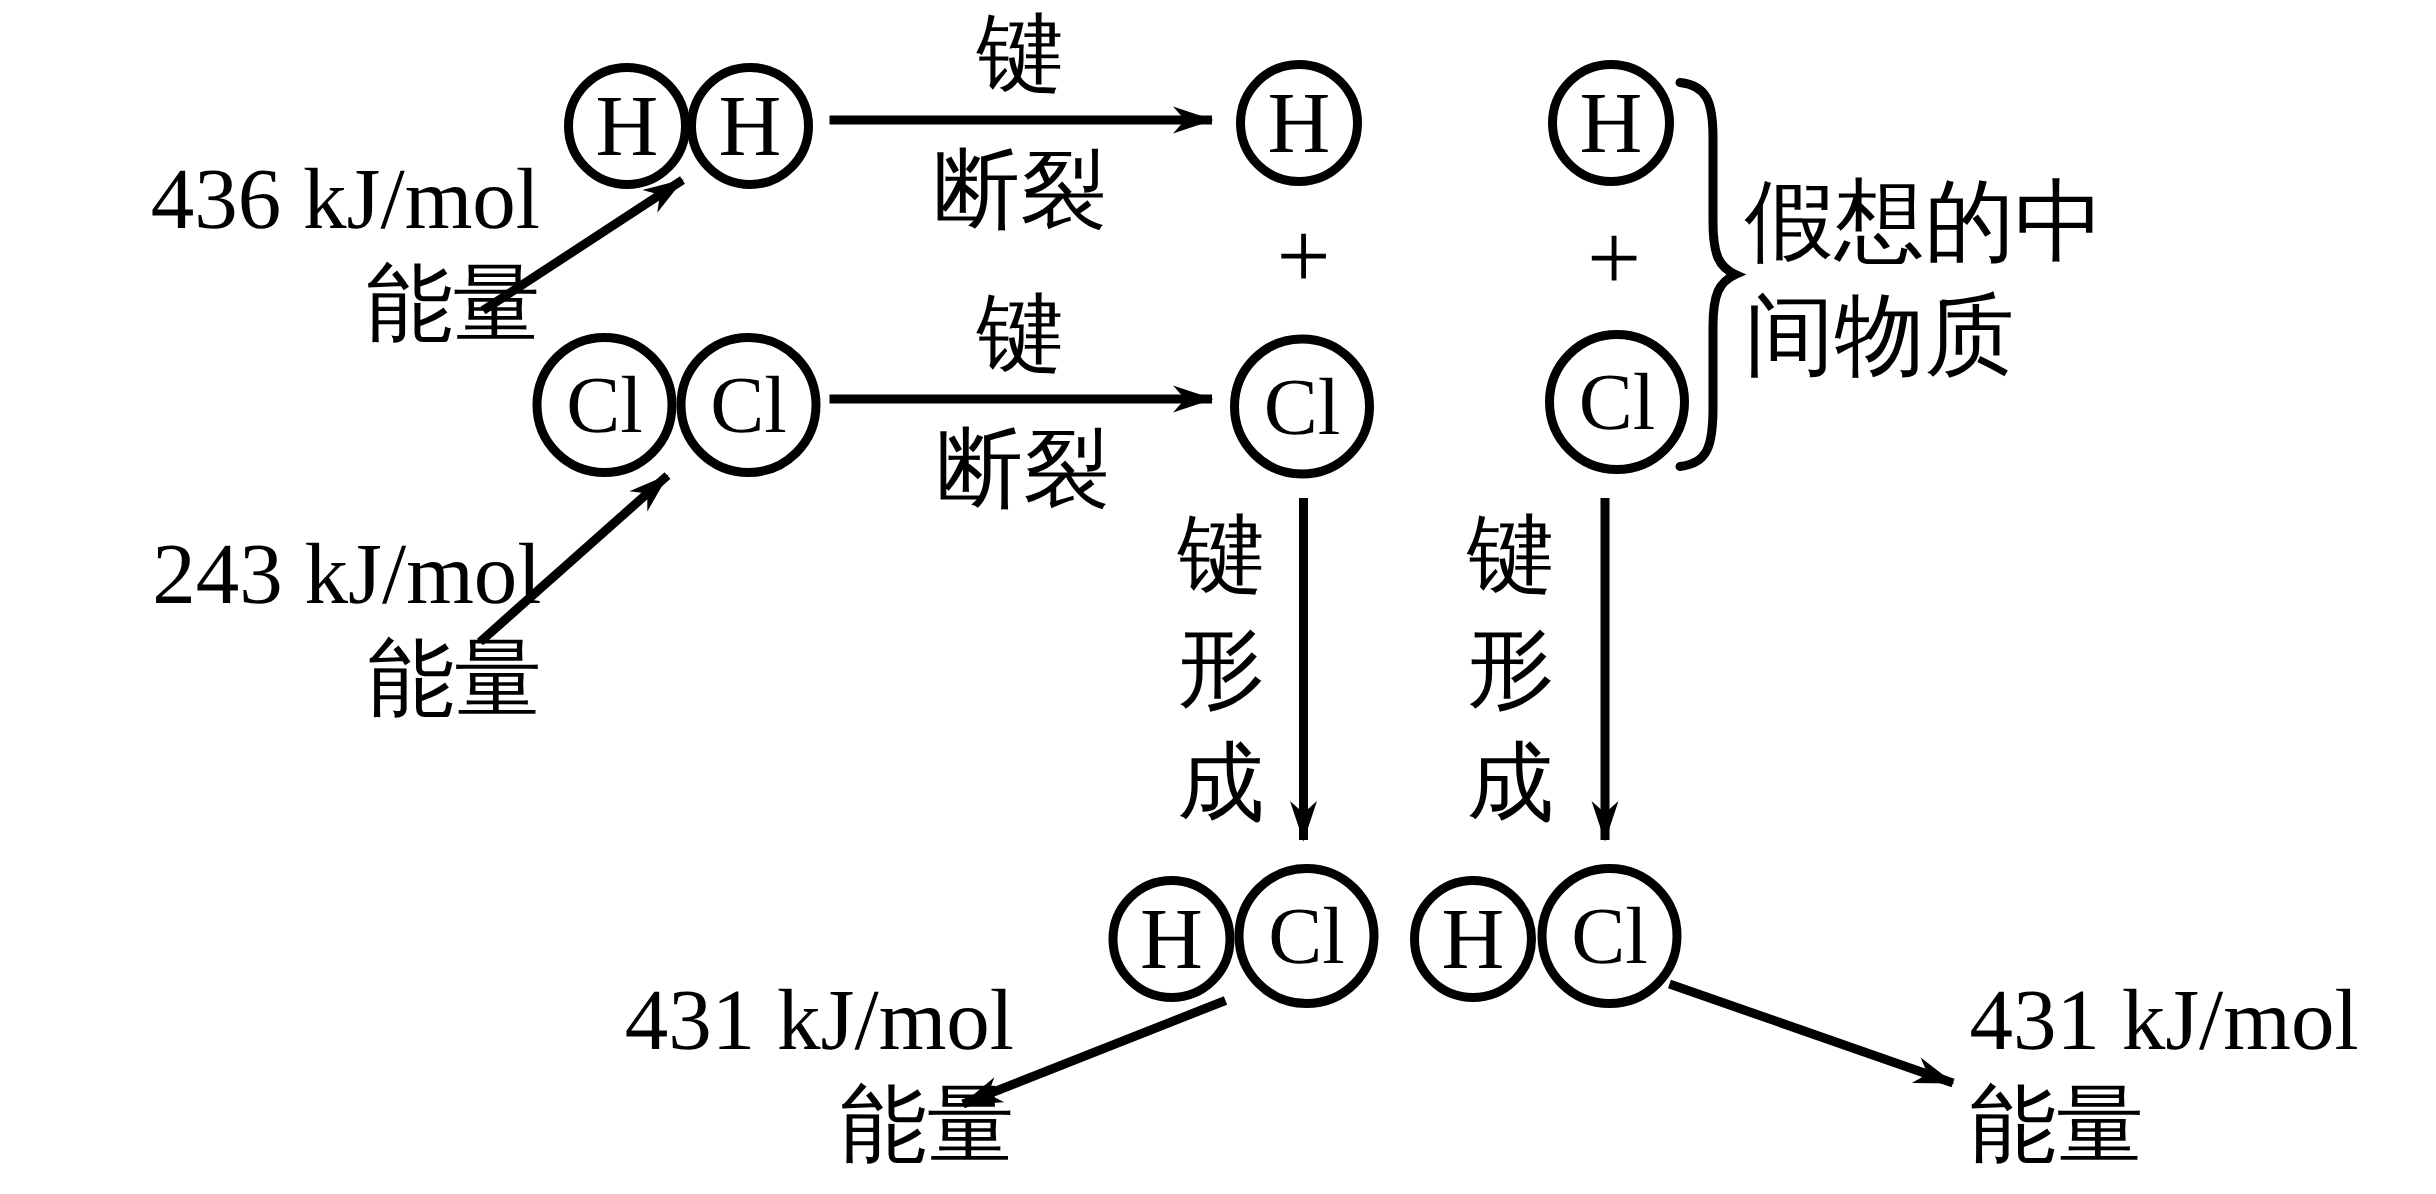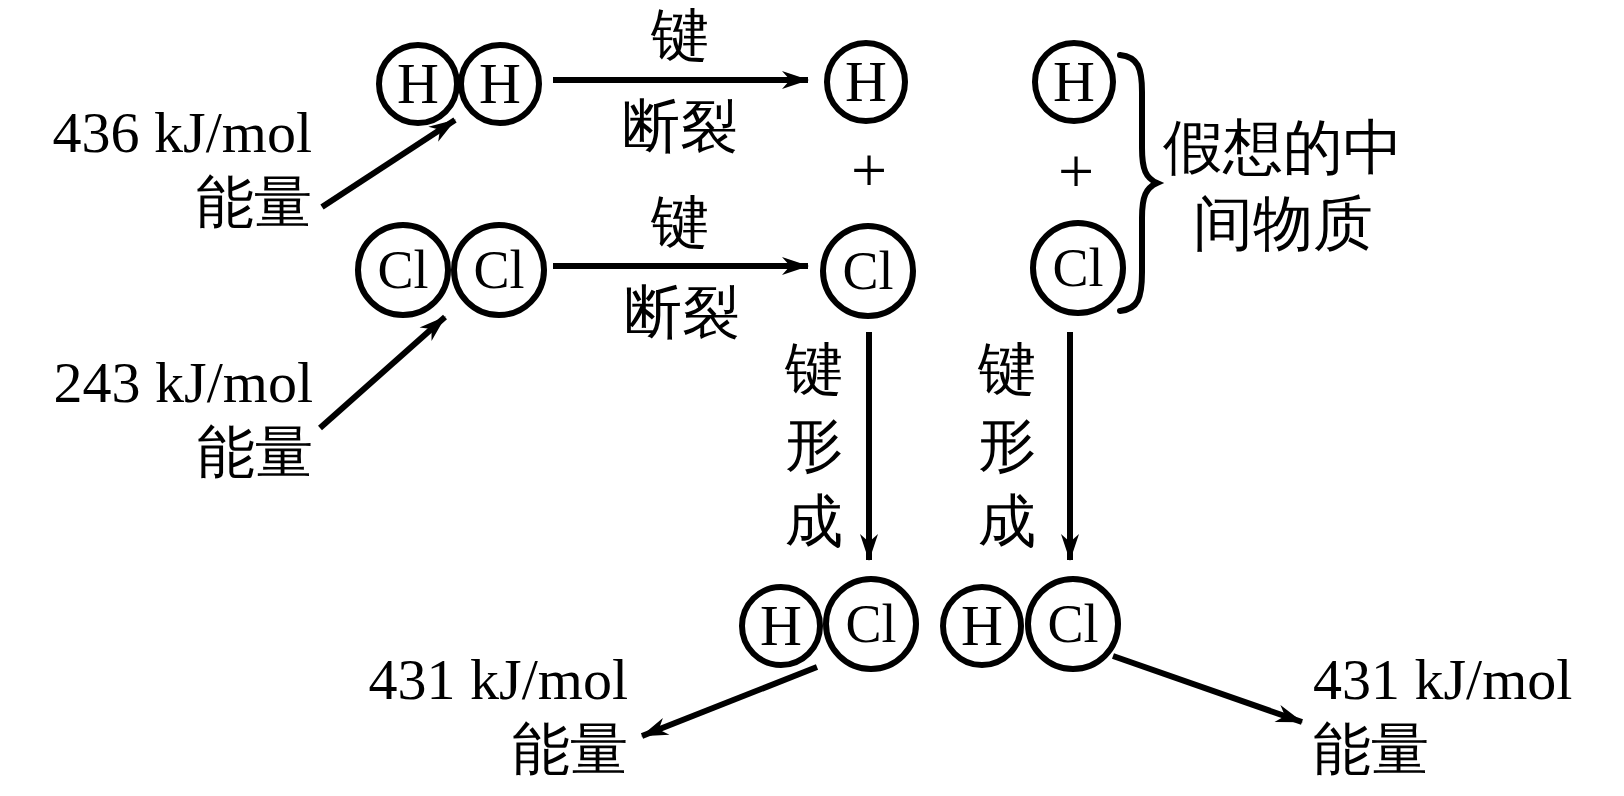--- a/index.html
+++ b/index.html
@@ -39,21 +39,21 @@
     position: absolute;
     white-space: nowrap;
   }
   .center {
     transform: translate(-50%, -50%);
   }
   .energy {
     font-size: 58px;
     line-height: 70px;
   }
-  .right-al { text-align: right; }
+  .right-al { text-align: right; padding-left: 48px; }
   .cjk {
     font-size: 58px;
     line-height: 1;
   }
   .plus {
     font-size: 64px;
     line-height: 1;
   }
   .intermediate {
     font-size: 60px;
@@ -161,21 +161,21 @@
 
   <div class="txt cjk center" style="left:680px; top:36px;">键</div>
   <div class="txt cjk center" style="left:680px; top:127px;">断裂</div>
 
   <div class="txt cjk center" style="left:680px; top:223px;">键</div>
   <div class="txt cjk center" style="left:682px; top:313px;">断裂</div>
 
   <div class="txt plus center" style="left:869px; top:171px;">+</div>
   <div class="txt plus center" style="left:1076px; top:172px;">+</div>
 
-  <div class="txt intermediate" style="left:1163px; top:110px;text-align:center;">
+  <div class="txt intermediate" style="left:1163px; top:110px;">
     <div>假想的中</div>
     <div>间物质</div>
   </div>
 
   <div class="txt vstack" style="left:814px; top:332px;">
     <span>键</span>
     <span>形</span>
     <span>成</span>
   </div>
   <div class="txt vstack" style="left:1007px; top:332px;">

